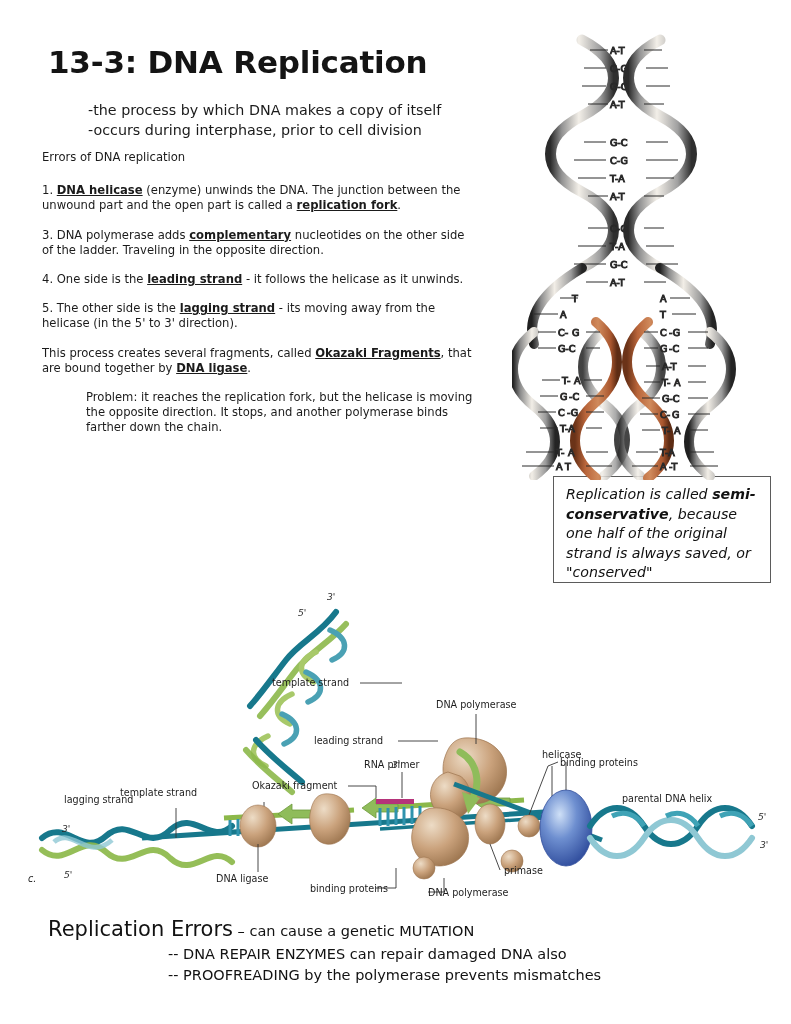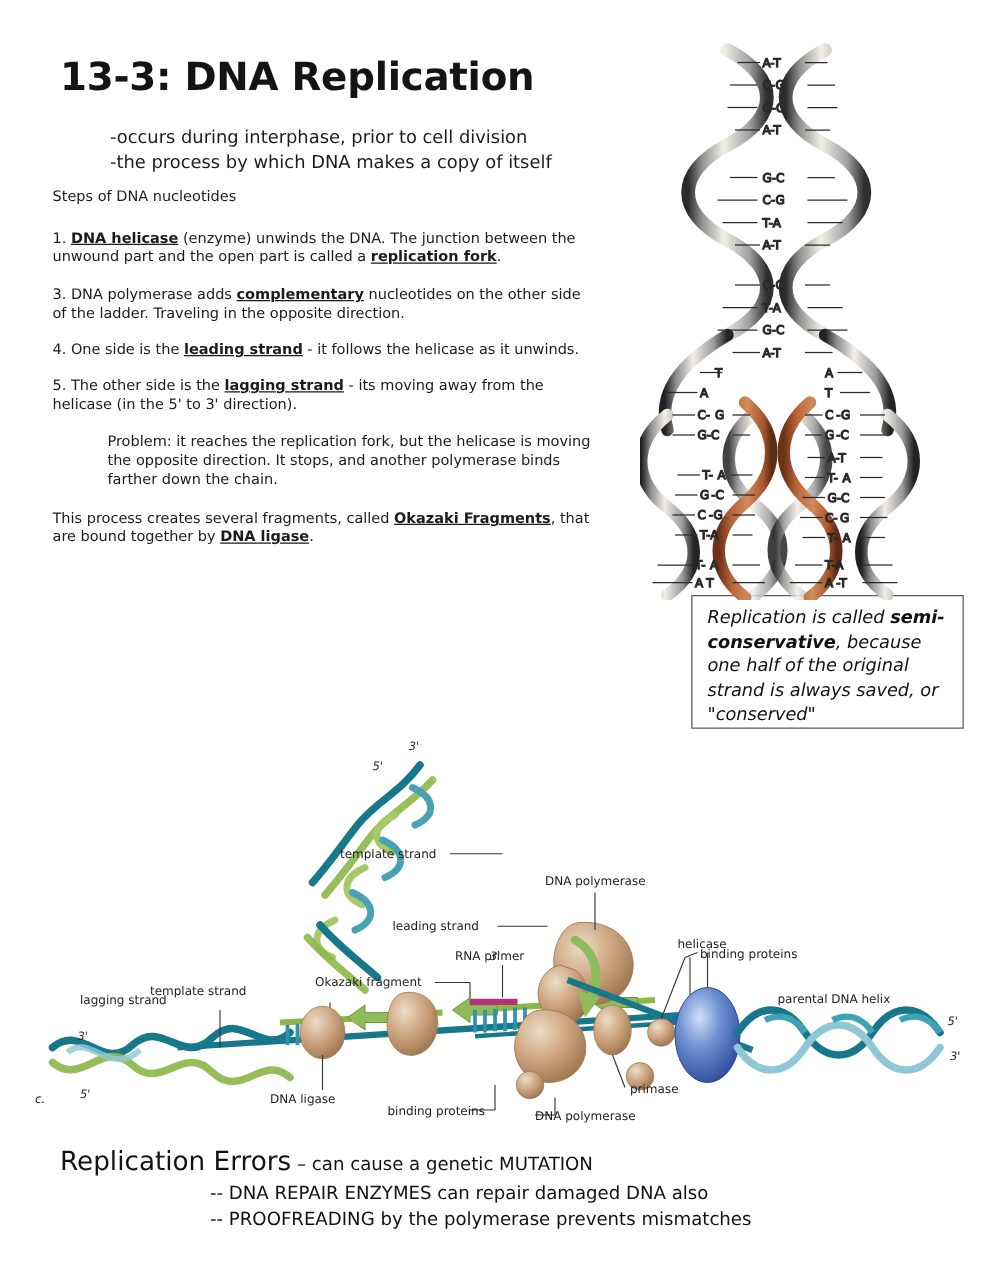--- a/index.html
+++ b/index.html
@@ -120,33 +120,33 @@
     fill: #2a2a2a;
   }
   .leader { stroke: #333; stroke-width: 0.9; fill: none; }
 </style>
 </head>
 <body>
 
 <div id="page-title">13-3: DNA Replication</div>
 
 <div id="subtitle-block">
+  <div>-the process by which DNA makes a copy of itself</div>
   <div>-occurs during interphase, prior to cell division</div>
-  <div>-the process by which DNA makes a copy of itself</div>
 </div>
 
 <div id="steps-column">
-  <div class="para heading-line">Steps of DNA nucleotides</div>
+  <div class="para heading-line">Errors of DNA replication</div>
 
   <div class="para">1. <b>DNA helicase</b> (enzyme) unwinds the DNA. The junction between the unwound part and the open part is called a <b>replication fork</b>.</div>
   <div class="para">3. DNA polymerase adds <b>complementary</b> nucleotides on the other side of the ladder. Traveling in the opposite direction.</div>
   <div class="para">4. One side is the <b>leading strand</b> - it follows the helicase as it unwinds.</div>
   <div class="para">5. The other side is the <b>lagging strand</b> - its moving away from the helicase (in the 5' to 3' direction).</div>
+  <div class="para">This process creates several fragments, called <b>Okazaki Fragments</b>, that are bound together by <b>DNA ligase</b>.</div>
   <div class="para indented">Problem: it reaches the replication fork, but the helicase is moving the opposite direction. It stops, and another polymerase binds farther down the chain.</div>
-  <div class="para">This process creates several fragments, called <b>Okazaki Fragments</b>, that are bound together by <b>DNA ligase</b>.</div>
 </div>
 
 <div id="callout-box">
   <span>Replication is called <b>semi-conservative</b>, because one half of the original strand is always saved, or "conserved"</span>
 </div>
 
 <div id="helix-art">
 <svg width="228" height="448" viewBox="0 0 228 448" xmlns="http://www.w3.org/2000/svg">
   <defs>
     <linearGradient id="oldRib" x1="0" y1="0" x2="1" y2="0">

